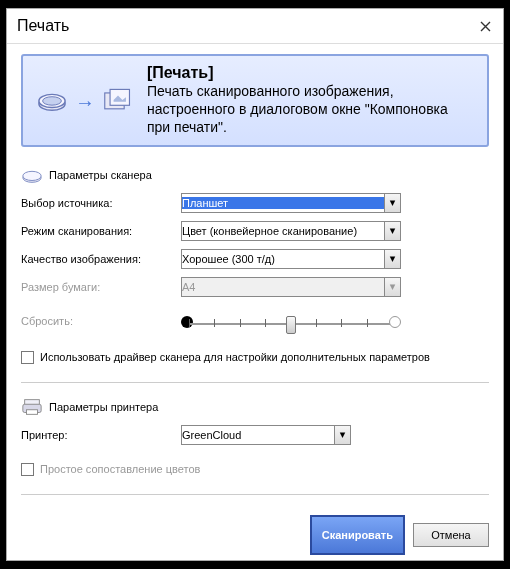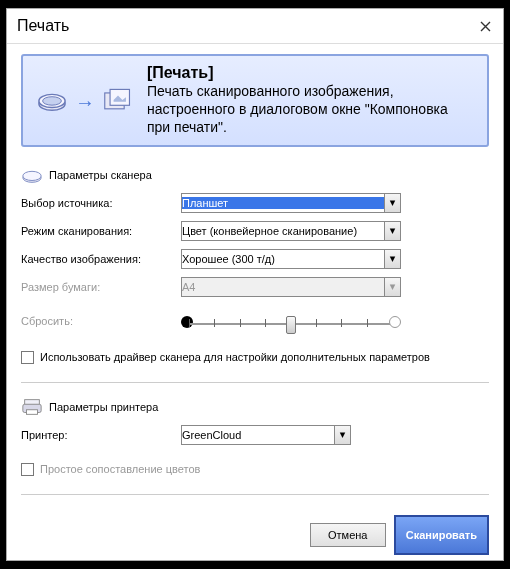--- a/index.html
+++ b/index.html
@@ -164,22 +164,22 @@
 
     <div class="checkbox-row disabled">
       <span class="checkbox"></span>
       <span>Простое сопоставление цветов</span>
     </div>
 
     <div class="divider"></div>
     <div class="spacer"></div>
 
     <div class="footer">
+      <div class="btn primary">
+          <span>Сканировать</span>
+        </div>
       <div class="btn">
           <span>Отмена</span>
-        </div>
-      <div class="btn primary">
-          <span>Сканировать</span>
         </div>
     </div>
 
   </div>
 </div>
 
 </body></html>

